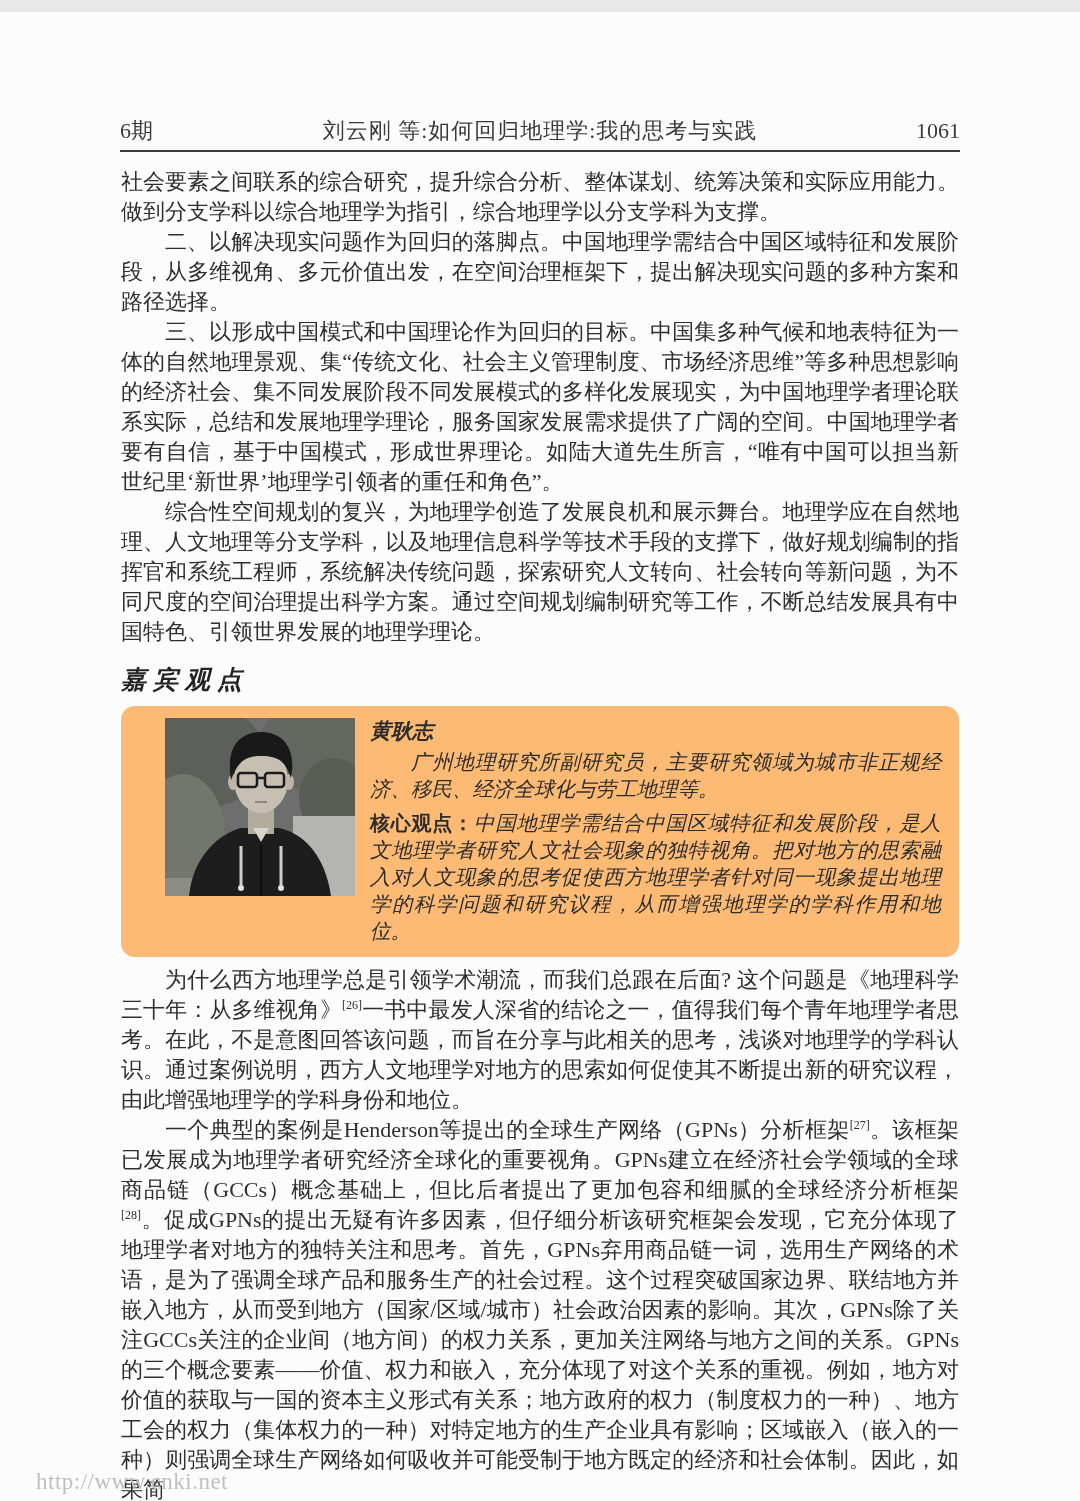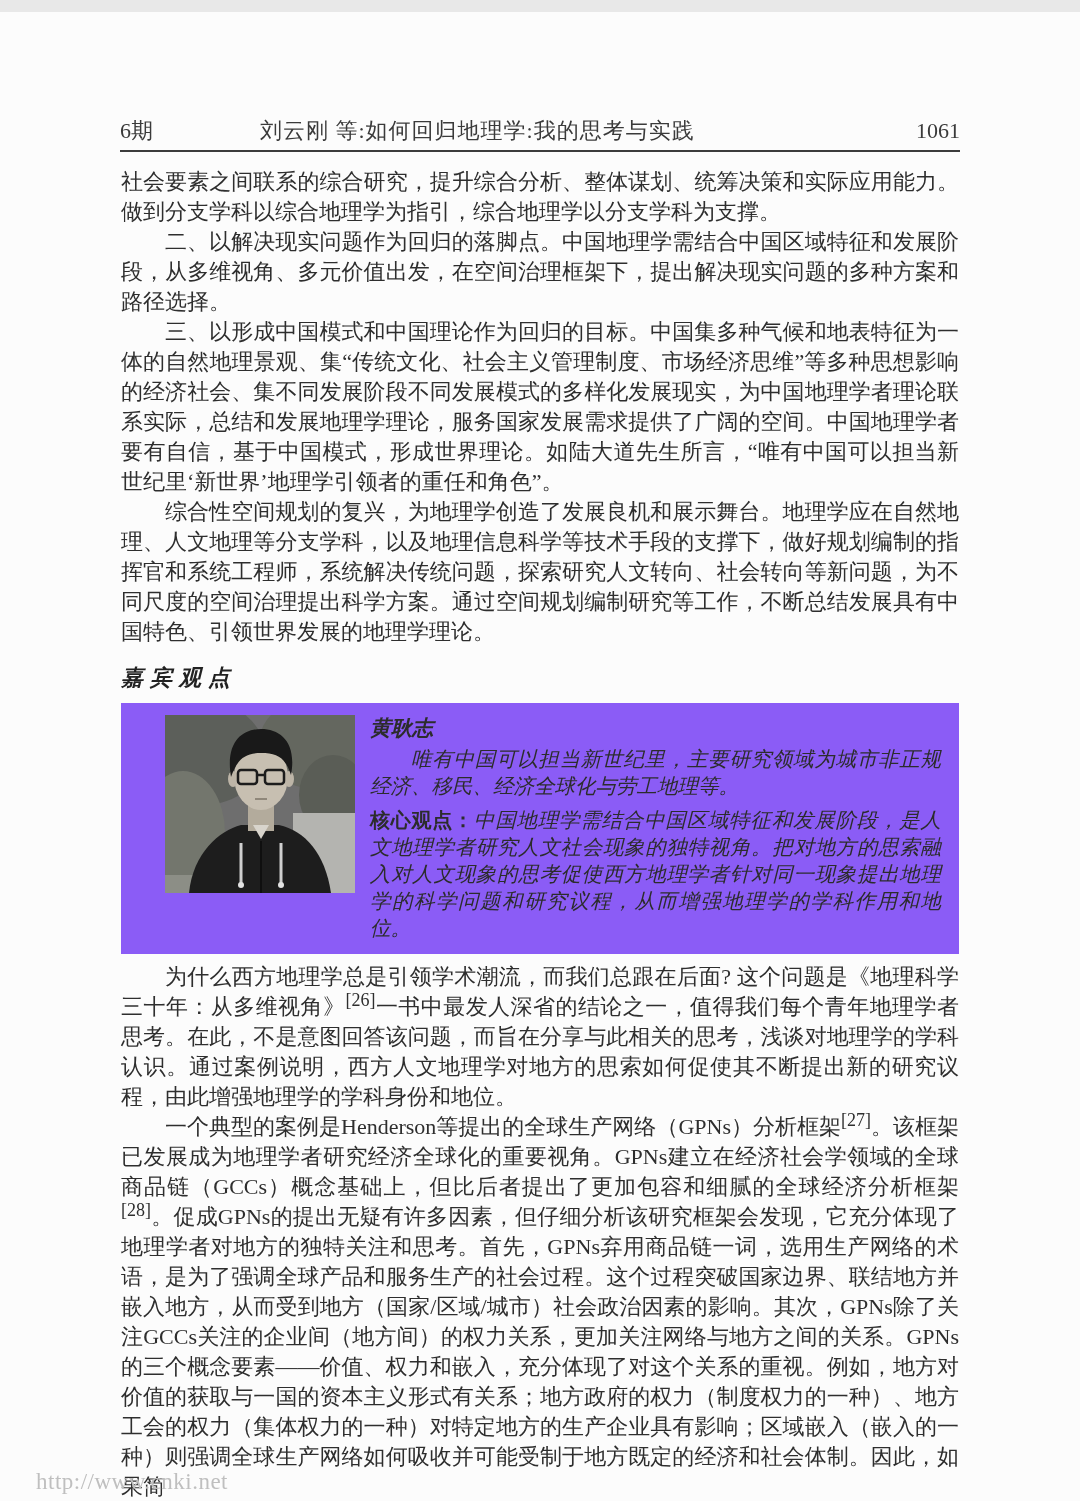--- a/index.html
+++ b/index.html
@@ -9,45 +9,46 @@
     font-family:"Liberation Serif","DejaVu Serif",serif;
     color:#303030;
     -webkit-font-smoothing:antialiased;
   }
   
   .header-row {
     position:absolute; top:104px; left:120px; width:840px;
     display:flex; align-items:baseline; font-size:22px; color:#3a3a3a;
   }
   .header-issue { width:140px; text-align:left; }
-  .header-title { flex:1; letter-spacing:1px; }
+  .header-title { flex:1; text-align:center; letter-spacing:1px; }
   .header-page { width:140px; text-align:right; }
   .header-rule {
     position:absolute; top:138px; left:120px; width:840px; height:2px;
     background:#3c3c3c;
   }
   
   .main {
     position:absolute; top:155px; left:121px; width:838px;
   }
   .body-p {
     margin:0; font-size:22px; line-height:30px; text-align:justify;
     text-indent:2em; color:#2e2e2e;
   }
   .body-p.no-indent { text-indent:0;font-family:Liberation Serif, serif; }
-  .ref { font-size:18px; vertical-align:super; line-height:0; letter-spacing:0; }
+  .ref { font-size:12px; vertical-align:super; line-height:0; letter-spacing:0; }
   
   .section-heading {
-    margin:16px 0 10px 0; font-size:22px; font-weight:bold; font-style:italic;
+    margin:16px 0 10px 0; font-size:25px; font-weight:bold; font-style:italic;
     letter-spacing:7px; color:#222;
   }
   
   .guest-box {
-    display:flex; background:#8b5cf6; padding:12px 18px 12px 44px;
+    display:flex; background:#fdba74; padding:12px 18px 12px 44px;
     align-items:flex-start;
+    border-radius:14px;
   }
   .photo { flex:0 0 190px; width:190px; height:178px; }
   .photo svg { display:block; }
   .guest-text {
     margin-left:15px; flex:1; font-style:italic; font-size:20.5px;
     line-height:27px; color:#2c2c2c; text-align:justify;
   }
   .guest-name { font-weight:bold; font-size:21px; margin:0 0 4px 0; }
   .guest-bio { margin:0; text-indent:2em; }
   .guest-core { margin:7px 0 0 0; }
@@ -117,21 +118,21 @@
           <line x1="76" y1="128" x2="76" y2="168" stroke="#cfcfcf" stroke-width="3"></line>
           <line x1="116" y1="128" x2="116" y2="168" stroke="#cfcfcf" stroke-width="3"></line>
           <circle cx="76" cy="170" r="3" fill="#e2e2e2"></circle>
           <circle cx="116" cy="170" r="3" fill="#e2e2e2"></circle>
 
           <line x1="96" y1="126" x2="96" y2="178" stroke="#0f0f0f" stroke-width="2"></line>
         </svg>
       </div>
       <div class="guest-text">
         <div class="guest-name">黄耿志</div>
-        <p class="guest-bio">唯有中国可以担当新世纪里，主要研究领域为城市非正规经济、移民、经济全球化与劳工地理等。</p>
+        <p class="guest-bio">广州地理研究所副研究员，主要研究领域为城市非正规经济、移民、经济全球化与劳工地理等。</p>
         <p class="guest-core"><b class="core-label">核心观点：</b><span>中国地理学需结合中国区域特征和发展阶段，是人文地理学者研究人文社会现象的独特视角。把对地方的思索融入对人文现象的思考促使西方地理学者针对同一现象提出地理学的科学问题和研究议程，从而增强地理学的学科作用和地位。</span></p>
       </div>
     </section>
 
     <p class="body-p after-box"><span>为什么西方地理学总是引领学术潮流，而我们总跟在后面? 这个问题是《地理科学三十年：从多维视角》</span><sup class="ref">[26]</sup><span>一书中最发人深省的结论之一，值得我们每个青年地理学者思考。在此，不是意图回答该问题，而旨在分享与此相关的思考，浅谈对地理学的学科认识。通过案例说明，西方人文地理学对地方的思索如何促使其不断提出新的研究议程，由此增强地理学的学科身份和地位。</span></p>
 
     <p class="body-p"><span>一个典型的案例是Henderson等提出的全球生产网络（GPNs）分析框架</span><sup class="ref">[27]</sup><span>。该框架已发展成为地理学者研究经济全球化的重要视角。GPNs建立在经济社会学领域的全球商品链（GCCs）概念基础上，但比后者提出了更加包容和细腻的全球经济分析框架</span><sup class="ref">[28]</sup><span>。促成GPNs的提出无疑有许多因素，但仔细分析该研究框架会发现，它充分体现了地理学者对地方的独特关注和思考。首先，GPNs弃用商品链一词，选用生产网络的术语，是为了强调全球产品和服务生产的社会过程。这个过程突破国家边界、联结地方并嵌入地方，从而受到地方（国家/区域/城市）社会政治因素的影响。其次，GPNs除了关注GCCs关注的企业间（地方间）的权力关系，更加关注网络与地方之间的关系。GPNs的三个概念要素——价值、权力和嵌入，充分体现了对这个关系的重视。例如，地方对价值的获取与一国的资本主义形式有关系；地方政府的权力（制度权力的一种）、地方工会的权力（集体权力的一种）对特定地方的生产企业具有影响；区域嵌入（嵌入的一种）则强调全球生产网络如何吸收并可能受制于地方既定的经济和社会体制。因此，如果简</span></p>
 
   </div>
 

